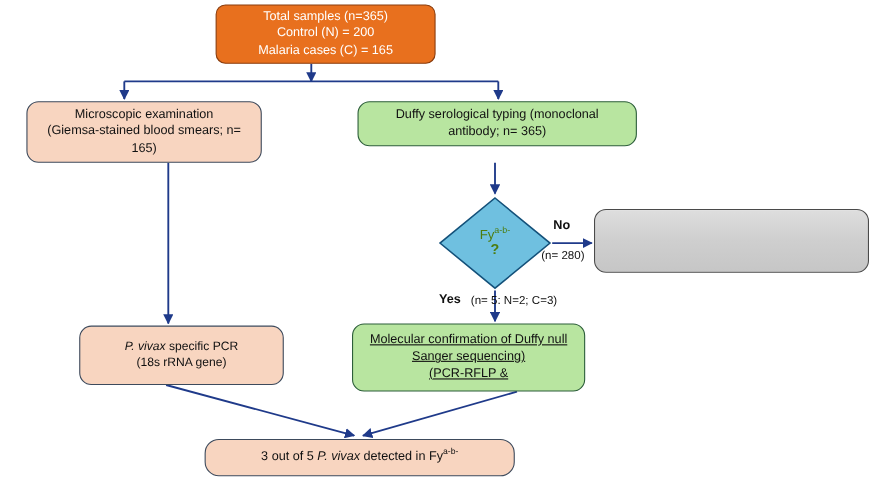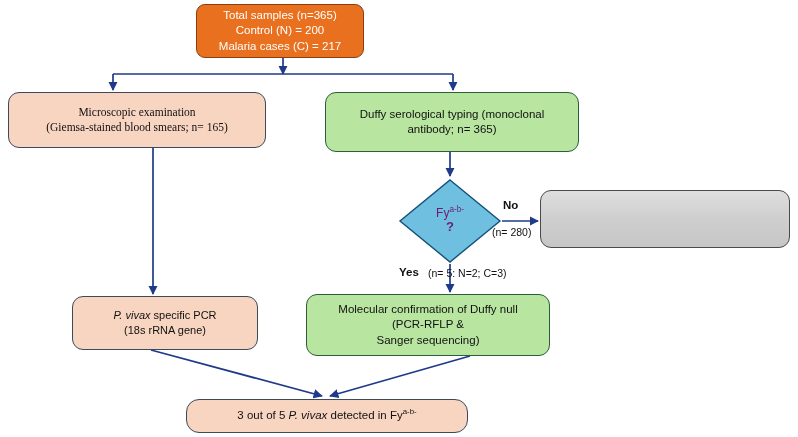--- a/index.html
+++ b/index.html
@@ -32,40 +32,39 @@
   }
   .node .txt {
     width: 100%;
     padding: 0 6px;
     box-sizing: border-box;
   }
 
   
   #node-total {
     left: 196px; top: 4px;
-    width: 168px; height: 54px;
+    width: 200px; height: 54px;
     background: #E8701E;
     border: 1.4px solid #8a3d0d;
     border-radius: 9px;
     color: #ffffff;
     font-size: 11.5px;
   }
 
   
   .peach {
     background: #F8D5C0;
     border: 1.4px solid #3d4a5c;
     border-radius: 11px;
     color: #111111;
   }
   #node-micro {
-    left: 8px; top: 92px;
-    width: 258px; height: 56px;
-    font-size: 11.5px;
-    font-family: Liberation Serif, serif;
+    left: 24px; top: 92px;
+    width: 214px; height: 56px;
+    font-size: 11.5px;
   }
   #node-pvivax {
     left: 72px; top: 296px;
     width: 186px; height: 54px;
     font-size: 11px;
   }
   #node-result {
     left: 186px; top: 399px;
     width: 282px; height: 34px;
     font-size: 11.5px;
@@ -74,27 +73,28 @@
 
   
   .green {
     background: #B8E5A0;
     border: 1.4px solid #2c5e3a;
     border-radius: 11px;
     color: #111111;
   }
   #node-duffy {
     left: 325px; top: 92px;
-    width: 254px; height: 60px;
+    width: 254px; height: 41px;
     font-size: 11.5px;
   }
   #node-molnull {
-    left: 306px; top: 294px;
-    width: 244px; height: 62px;
-    font-size: 11.5px;
+    left: 320px; top: 294px;
+    width: 212px; height: 62px;
+    font-size: 11.5px;
+    text-decoration: underline;
   }
 
   
   #node-molantigen {
     left: 540px; top: 190px;
     width: 250px; height: 58px;
     background: linear-gradient(180deg, #dedede 0%, #cfcfcf 48%, #c6c6c6 100%);
     border: 1.4px solid #4a4a4a;
     border-radius: 11px;
     color: #111111;
@@ -110,21 +110,21 @@
   }
   #node-decision .dshape {
     position: absolute;
     left: 0; top: 0;
     width: 104px; height: 86px;
   }
   #node-decision .dlabel {
     position: relative;
     z-index: 2;
     font-size: 12px;
-    color: #701a75;
+    color: #4d7c0f;
     line-height: 1.15;
   }
   #node-decision .dlabel .q {
     font-weight: bold;
     font-size: 13px;
   }
   sup {
     font-size: 0.68em;
     vertical-align: super;
     line-height: 0;
@@ -174,21 +174,21 @@
     <path d="M 151 350 L 322 396" marker-end="url(#arrow)"></path>
 
     <path d="M 470 356 L 330 396" marker-end="url(#arrow)"></path>
   </g>
 </svg>
 
 <div class="node" id="node-total">
   <div class="txt">
     <div>Total samples (n=365)</div>
     <div>Control (N) = 200</div>
-    <div>Malaria cases (C) = 217</div>
+    <div>Malaria cases (C) = 165</div>
   </div>
 </div>
 
 <div class="node peach" id="node-micro">
   <div class="txt">
     <div>Microscopic examination</div>
     <div>(Giemsa-stained blood smears; n= 165)</div>
   </div>
 </div>
 
@@ -217,22 +217,22 @@
 <div class="node peach" id="node-pvivax">
   <div class="txt">
     <div><i>P. vivax</i><span> specific PCR</span></div>
     <div>(18s rRNA gene)</div>
   </div>
 </div>
 
 <div class="node green" id="node-molnull">
   <div class="txt">
     <div>Molecular confirmation of Duffy null</div>
+    <div>Sanger sequencing)</div>
     <div>(PCR-RFLP &amp;</div>
-    <div>Sanger sequencing)</div>
   </div>
 </div>
 
 <div class="node peach" id="node-result">
   <div class="txt"><span>3 out of 5 </span><i>P. vivax</i><span> detected in Fy</span><sup>a-b-</sup></div>
 </div>
 
 <div class="edge-label" id="label-no">No</div>
 <div class="edge-label" id="label-no-n">(n= 280)</div>
 <div class="edge-label" id="label-yes">Yes</div>

